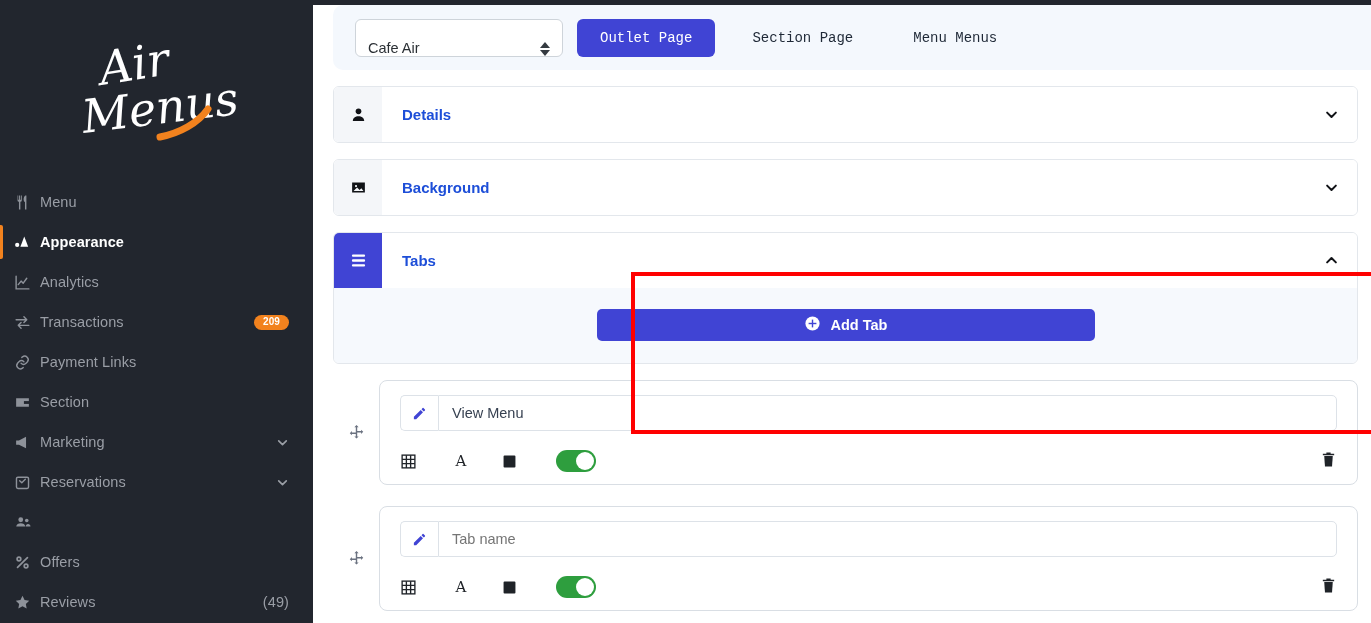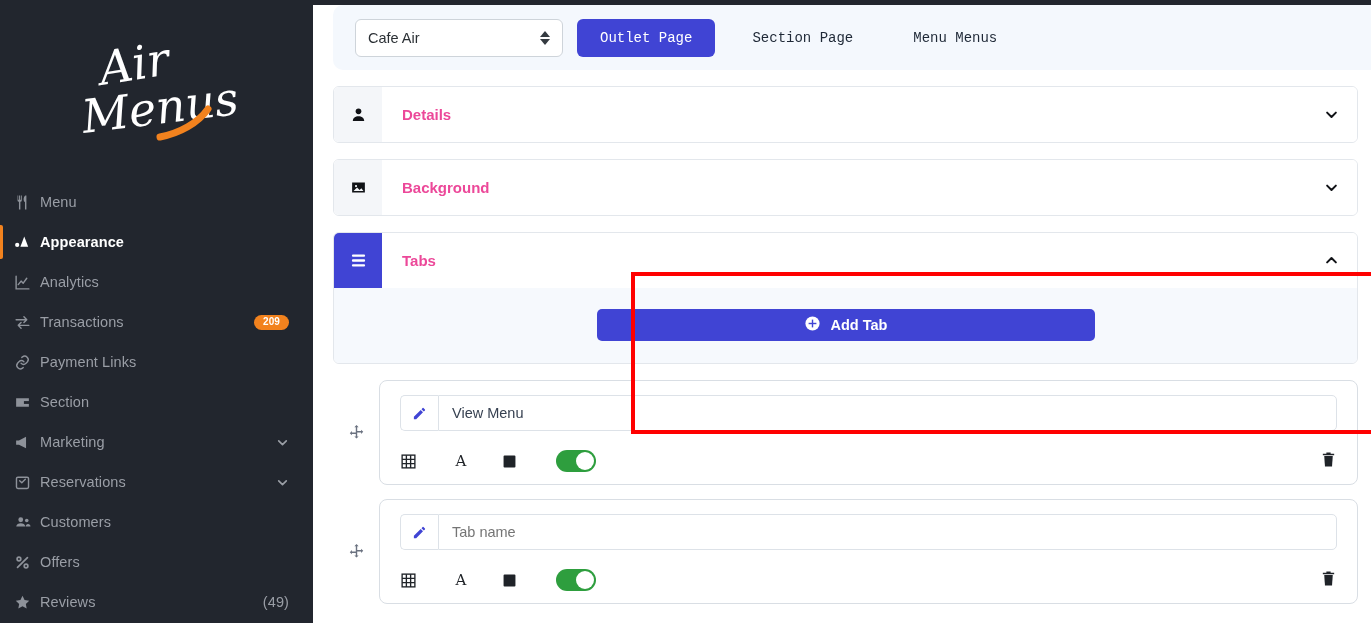--- a/index.html
+++ b/index.html
@@ -61,21 +61,21 @@
     position: relative; overflow: hidden;
   }
   .toolbar {
     margin: 5px 0 0 20px; background: #f4f8fd;
     border-radius: 10px; height: 65px;
     display: flex; align-items: center; padding: 0 22px; gap: 14px;
     width: 1100%;
   }
   .sel {
     width: 208px; height: 38px; border: 1px solid #ced4da; border-radius: 6px;
-    background: #fff; display: flex; align-items: center;
+    background: #fff; display: flex; align-items: flex-end;
     padding: 0 12px; font-size: 14.5px; color: #2b3035; position: relative;
     cursor: pointer;
   }
   .sel .sel-val { flex: 1 1 auto; }
   .sel .sel-arrows { display: flex; flex-direction: column; gap: 2px; color: #343a40; }
   .pill {
     height: 38px; padding: 0 23px; border-radius: 6px; border: none;
     display: flex; align-items: center; font-size: 14px;
     background: transparent; color: #1f2937; cursor: pointer;
     font-family: Liberation Mono, monospace; white-space: nowrap;
@@ -92,37 +92,37 @@
     display: flex; align-items: stretch; height: 55px; cursor: pointer;
     background: #fff;
   }
   .card-ico {
     width: 48px; flex: 0 0 48px; background: #f4f6f9;
     display: flex; align-items: center; justify-content: center; color: #111317;
   }
   .card-ico.indigo { background: #4044d4; color: #ffffff; }
   .card-title {
     flex: 1 1 auto; display: flex; align-items: center;
-    padding-left: 20px; font-size: 15px; font-weight: bold; color: #ec4899;
+    padding-left: 20px; font-size: 15px; font-weight: bold; color: #1d4ed8;
   }
   .card-chev {
     width: 52px; flex: 0 0 52px; display: flex; align-items: center;
     justify-content: center; color: #111317;
   }
   .card-body { background: #f6f9fd; padding: 21px 0 22px; }
   .add-btn {
     display: flex; align-items: center; justify-content: center; gap: 10px;
     width: 498px; height: 32px; margin: 0 auto;
     background: #4044d4; color: #fff; border: none; border-radius: 5px;
     font-size: 14.5px; font-weight: bold; cursor: pointer;
     font-family: Liberation Sans, sans-serif;
   }
 
   
-  .tab-row { display: flex; align-items: center; margin-bottom: 14px; }
+  .tab-row { display: flex; align-items: center; margin-bottom: 21px; }
   .drag {
     width: 46px; flex: 0 0 46px; display: flex; align-items: center;
     justify-content: center; color: #6b7280; cursor: move;
   }
   .tab-card {
     flex: 0 0 979px; width: 979px; border: 1px solid #d9dee4; border-radius: 8px;
     background: #fff; padding: 14px 20px 12px;
   }
   .tab-input-wrap { display: flex; align-items: stretch; height: 36px; }
   .pencil-box {
@@ -272,21 +272,20 @@
 
       <div class="nav-item">
         <span class="nav-ico">
           <svg width="18" height="18" viewBox="0 0 24 24" fill="currentColor">
             <circle cx="9" cy="9" r="3.2"></circle>
               <circle cx="17" cy="10" r="2.4"></circle>
             <path d="M3 18c0-3 3-4.5 6-4.5s6 1.5 6 4.5z"></path>
             <path d="M15.5 18c0-2 1.5-3.2 3.2-3.2S22 16 22 18z"></path>
           </svg>
         </span>
-        <span class="nav-label">Customers</span>
       </div>
 
       <div class="nav-item">
         <span class="nav-ico">
           <svg width="17" height="17" viewBox="0 0 24 24" fill="none" stroke="currentColor" stroke-width="2.4">
             <circle cx="7" cy="7" r="2.6"></circle>
               <circle cx="17" cy="17" r="2.6"></circle>
             <path d="M19 5 5 19" stroke-linecap="round"></path>
           </svg>
         </span>

